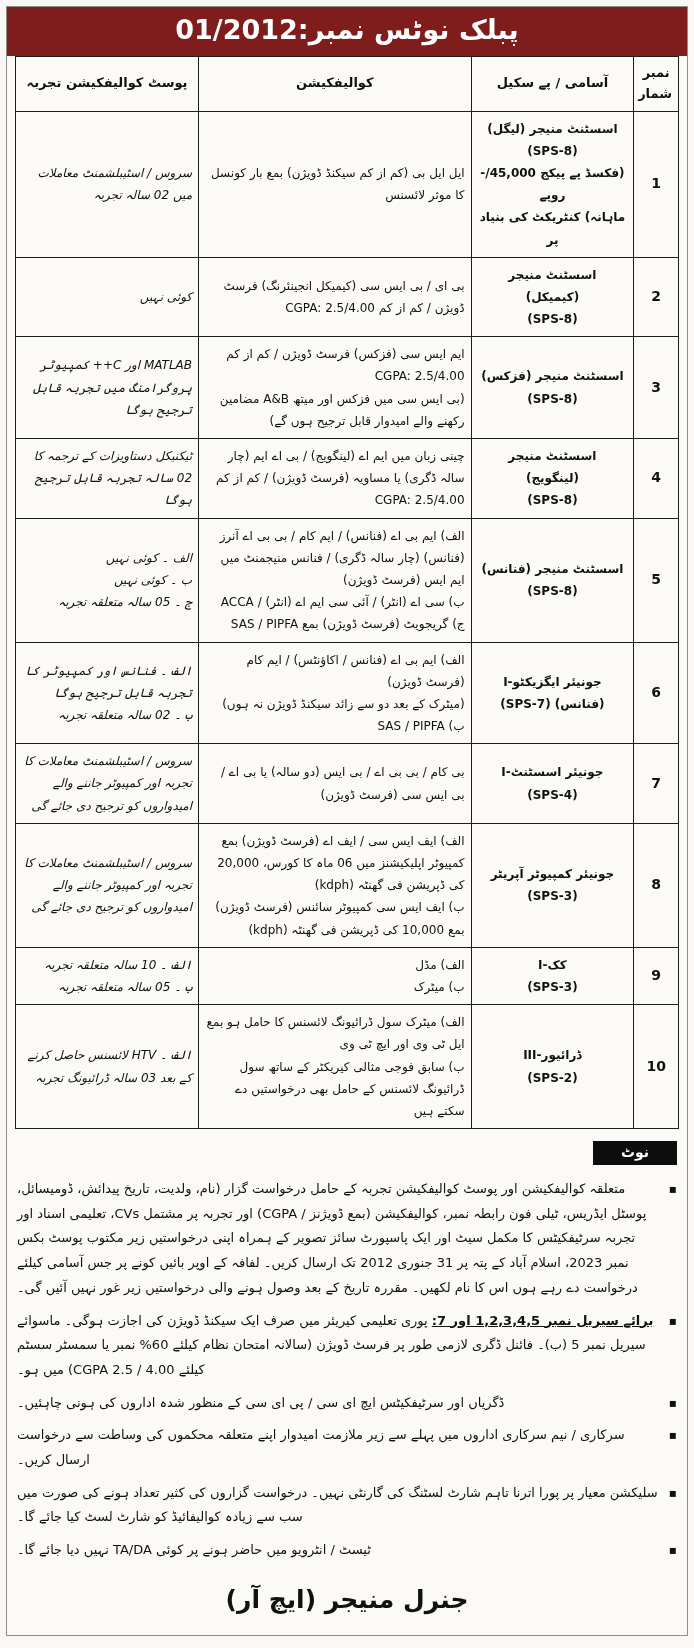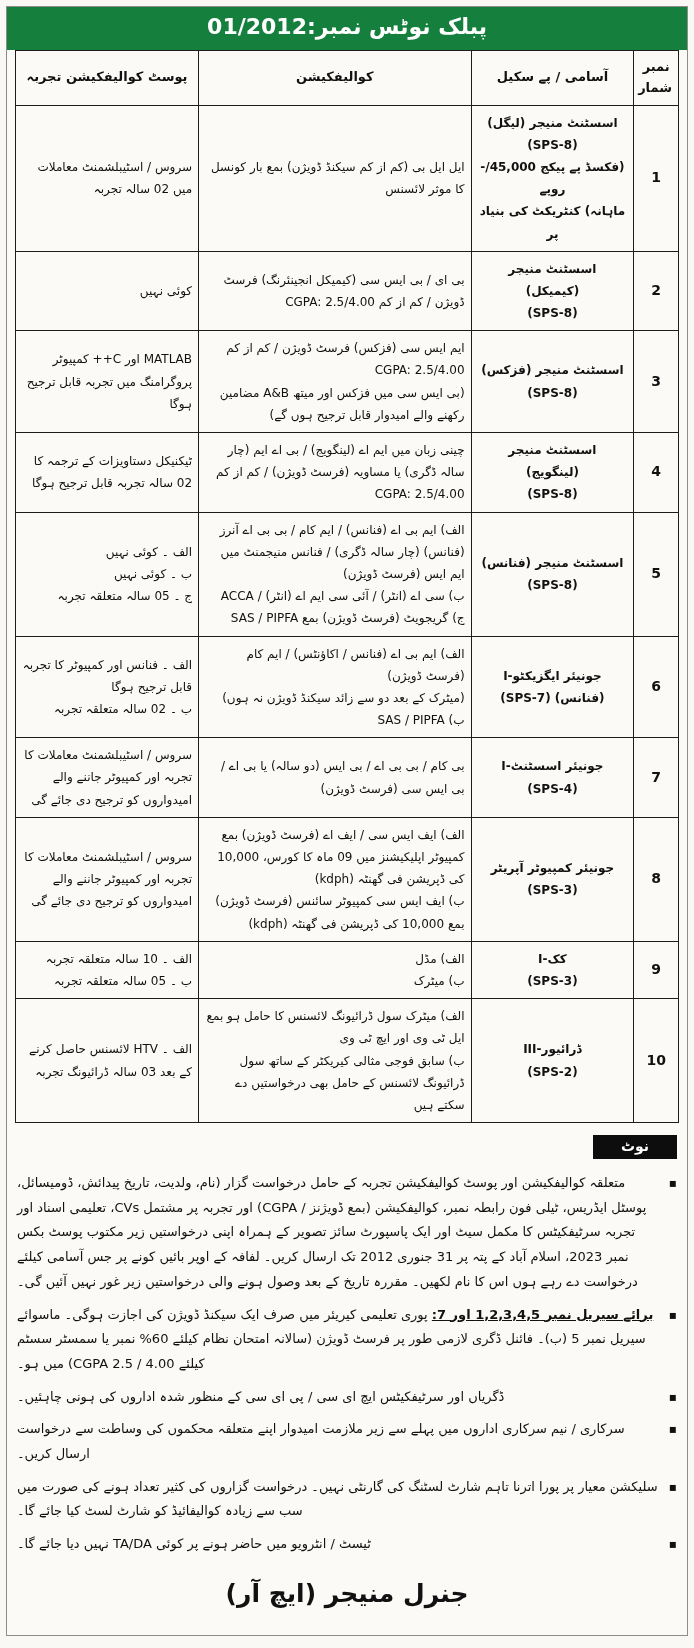--- a/index.html
+++ b/index.html
@@ -15,24 +15,24 @@
     background: #faf8f4;
     padding: 6px 6px 10px 6px;
   }
   .ad {
     border: 1px solid #8f8d88;
     background: #fbfaf7;
     min-height: 1630px;
     padding: 0 0 8px 0;
   }
   .banner {
-    background: #15803d;
+    background: #7f1d1d;
     color: #ffffff;
     font-weight: bold;
-    font-size: 22px;
+    font-size: 27px;
     text-align: center;
     padding: 7px 12px 11px 12px;
     letter-spacing: 0.5px;
   }
   .intro {
     font-size: 13.5px;
     font-weight: bold;
     text-align: right;
     padding: 10px 10px 8px 10px;
     line-height: 1.7;
@@ -68,21 +68,21 @@
     font-weight: bold;
     font-size: 14px;
     white-space: normal;
   }
   td.c-pos {
     text-align: center;
     vertical-align: middle;
     font-weight: bold;
   }
   td.c-qual { text-align: right; vertical-align: middle; }
-  td.c-exp  { text-align: right; vertical-align: middle; }
+  td.c-exp  { text-align: right; vertical-align: middle; font-style: italic; }
   .note-section { padding: 12px 10px 0 10px; }
   .note-label {
     display: inline-block;
     background: #0d0d0d;
     color: #ffffff;
     font-weight: bold;
     font-size: 14px;
     padding: 3px 28px 5px 28px;
     margin-bottom: 12px;
   }
@@ -200,21 +200,21 @@
             <td class="c-serial">7</td>
             <td class="c-pos">جونیئر اسسٹنٹ-I
 (SPS-4)</td>
             <td class="c-qual">بی کام / بی بی اے / بی ایس (دو سالہ) یا بی اے / بی ایس سی (فرسٹ ڈویژن)</td>
             <td class="c-exp">سروس / اسٹیبلشمنٹ معاملات کا تجربہ اور کمپیوٹر جاننے والے امیدواروں کو ترجیح دی جائے گی</td>
           </tr>
           <tr>
             <td class="c-serial">8</td>
             <td class="c-pos">جونیئر کمپیوٹر آپریٹر
 (SPS-3)</td>
-            <td class="c-qual">الف)  ایف ایس سی / ایف اے (فرسٹ ڈویژن) بمع کمپیوٹر اپلیکیشنز میں 09 ماہ کا کورس، 10,000 کی ڈپریشن فی گھنٹہ (kdph)
+            <td class="c-qual">الف)  ایف ایس سی / ایف اے (فرسٹ ڈویژن) بمع کمپیوٹر اپلیکیشنز میں 06 ماہ کا کورس، 20,000 کی ڈپریشن فی گھنٹہ (kdph)
 ب)  ایف ایس سی کمپیوٹر سائنس (فرسٹ ڈویژن) بمع 10,000 کی ڈپریشن فی گھنٹہ (kdph)</td>
             <td class="c-exp">سروس / اسٹیبلشمنٹ معاملات کا تجربہ اور کمپیوٹر جاننے والے امیدواروں کو ترجیح دی جائے گی</td>
           </tr>
           <tr>
             <td class="c-serial">9</td>
             <td class="c-pos">کک-I
 (SPS-3)</td>
             <td class="c-qual">الف)  مڈل
 ب)  میٹرک</td>
             <td class="c-exp">الف ۔   10 سالہ متعلقہ تجربہ

